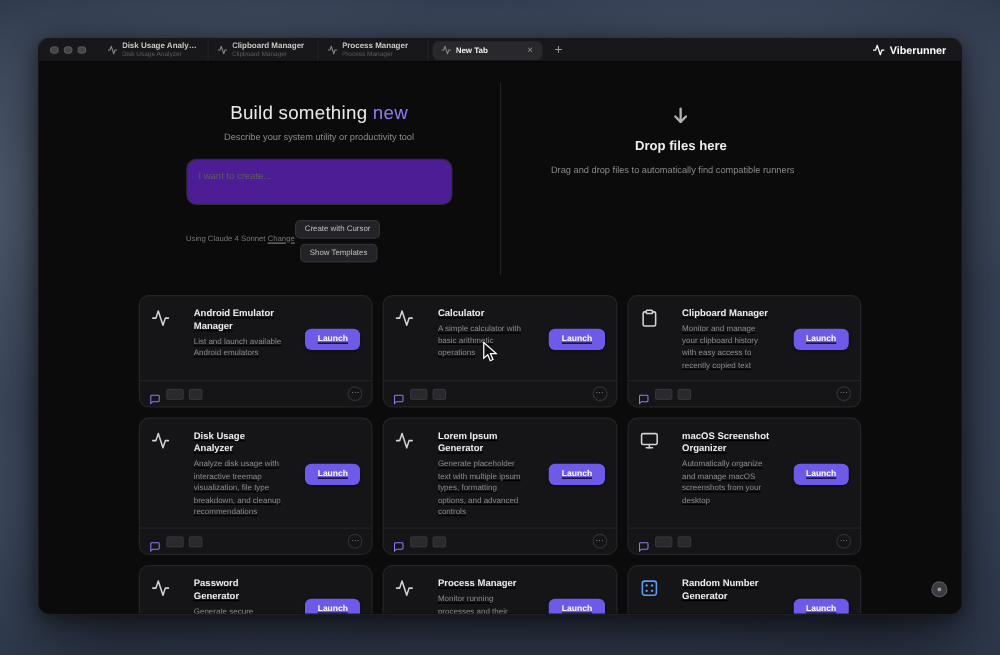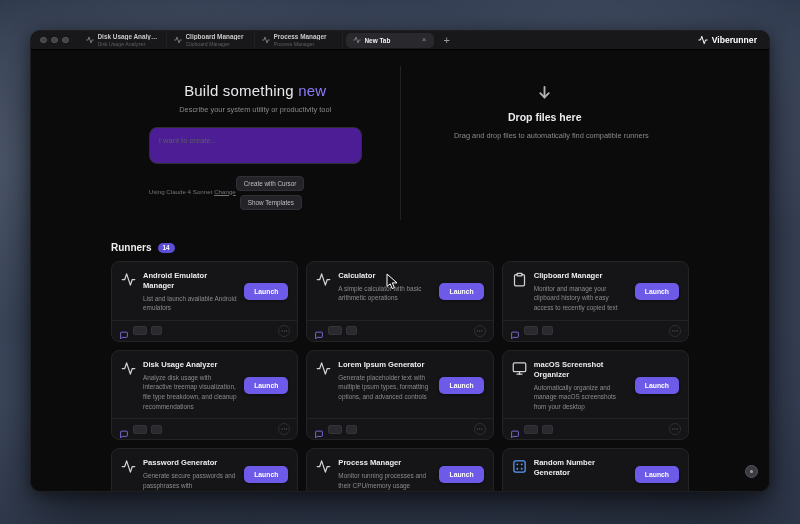--- a/index.html
+++ b/index.html
@@ -52,30 +52,30 @@
   .prompt { width:213px; height:37px; margin-top:13px; background:#4c1d95; border:1px solid #2e2e33; border-radius:8px; color:#ddd; font-size:7.6px; padding:8px 9px; resize:none; outline:none; font-family:"Liberation Sans",sans-serif; }
   .prompt::placeholder { color:#5d5d62; }
   .builder-row { width:213px; margin-top:8px; display:flex; align-items:center; justify-content:space-between; }
   .model { font-size:6.2px; color:#76767a; white-space:nowrap; }
   .model a { color:#76767a; text-decoration:underline; cursor:pointer; }
   .mini-btn { background:#242428; color:#bfbfc3; border:1px solid #303036; border-radius:4px; padding:3px 7px; font-size:6.3px; white-space:nowrap; cursor:pointer; font-family:"Liberation Sans",sans-serif; }
   .mini-btn + .mini-btn { margin-left:4px; }
 
   .drop-arrow { width:17px; height:17px; color:#b5b5b9; margin-top:2px; }
   .drop-title { font-size:10.5px; font-weight:700; color:#ededf0; margin-top:10px; }
-  .drop-sub { font-size:7.4px; color:#8a8a8e; margin-top:7px; width:208px; text-align:right; line-height:1.55; }
+  .drop-sub { font-size:7.4px; color:#8a8a8e; margin-top:7px; width:208px; text-align:left; line-height:1.55; }
 
   
   .runners-head { display:flex; align-items:center; gap:6px; margin:6px 0 8px; }
   .runners-title { font-size:10px; font-weight:700; color:#ededf0; }
   .runners-count { background:#5b4fd6; color:#fff; font-size:6.3px; font-weight:700; padding:1.5px 5px; border-radius:7px; }
 
   .grid { display:grid; grid-template-columns:repeat(3,1fr); gap:8px; }
   .card { background:#151517; border:1px solid #242428; border-radius:8px; display:flex; flex-direction:column; overflow:hidden; }
-  .card-body { padding:9px 9px 7px; display:flex; gap:7px; flex:1; align-items:flex-start; }
+  .card-body { padding:9px 9px 7px; display:flex; gap:19px; flex:1; align-items:flex-start;text-decoration:underline; }
   .card-ic { width:15px; height:15px; flex:none; margin-top:1px; color:#d2d2d6; }
   .card-ic svg { width:100%; height:100%; }
   .card-ic.icon-dice { color:#5a9cf8; }
   .card-text { flex:1; min-width:0; }
   .card-title { font-size:7.6px; font-weight:700; color:#ececef; line-height:1.3; }
   .card-desc { font-size:6.4px; color:#8b8b90; margin-top:3px; line-height:1.5; }
   .launch { align-self:center; flex:none; background:#6d5ae8; color:#fff; border:none; border-radius:5px; font-size:6.8px; font-weight:700; padding:5px 10px; cursor:pointer; font-family:"Liberation Sans",sans-serif; box-shadow:0 1px 3px rgba(0,0,0,.4); }
   .card-footer { border-top:1px solid #232327; padding:4px 7px; display:flex; align-items:center; gap:4px; flex:none; }
   .chat-ic { width:10px; height:9px; color:#8b7cf8; }
   .chat-ic svg { width:100%; height:100%; }
@@ -177,24 +177,20 @@
         <svg class="drop-arrow" viewBox="0 0 24 24" fill="none" stroke="currentColor" stroke-width="2.6" stroke-linecap="round" stroke-linejoin="round">
             <line x1="12" y1="4" x2="12" y2="19"></line>
             <polyline points="6 13 12 19 18 13"></polyline>
           </svg>
         <h2 class="drop-title">Drop files here</h2>
         <p class="drop-sub">Drag and drop files to automatically find compatible runners</p>
       </div>
     </section>
 
     <section>
-      <div class="runners-head">
-        <h3 class="runners-title">Runners</h3>
-        <span class="runners-count">14</span>
-      </div>
       <div class="grid">
   <div class="card">
     <div class="card-body">
       <span class="card-ic icon-activity"><svg viewBox="0 0 24 24" fill="none" stroke="currentColor" stroke-width="2" stroke-linecap="round" stroke-linejoin="round">
                   <polyline points="22 12 18 12 15 21 9 3 6 12 2 12"></polyline>
                 </svg></span>
       <div class="card-text">
         <div class="card-title">Android Emulator Manager</div>
         <div class="card-desc">List and launch available Android emulators</div>
       </div>

